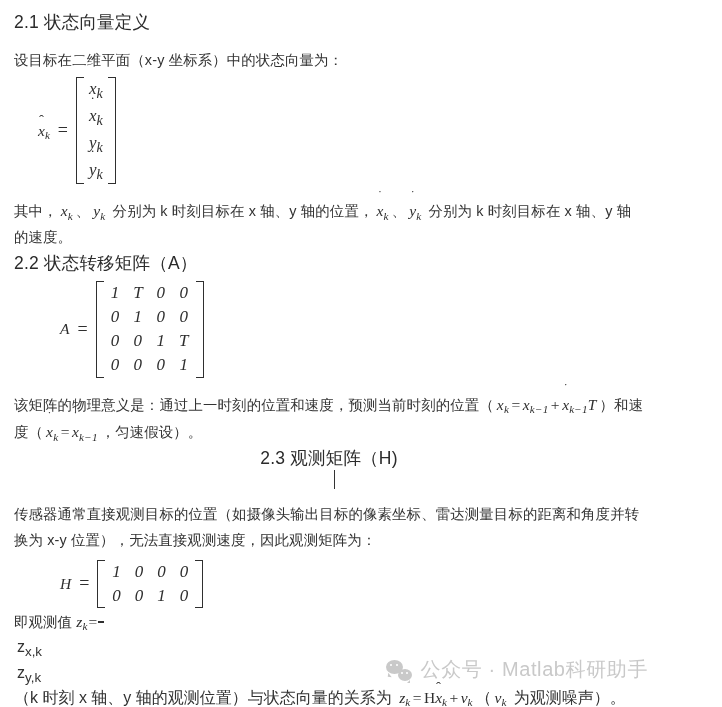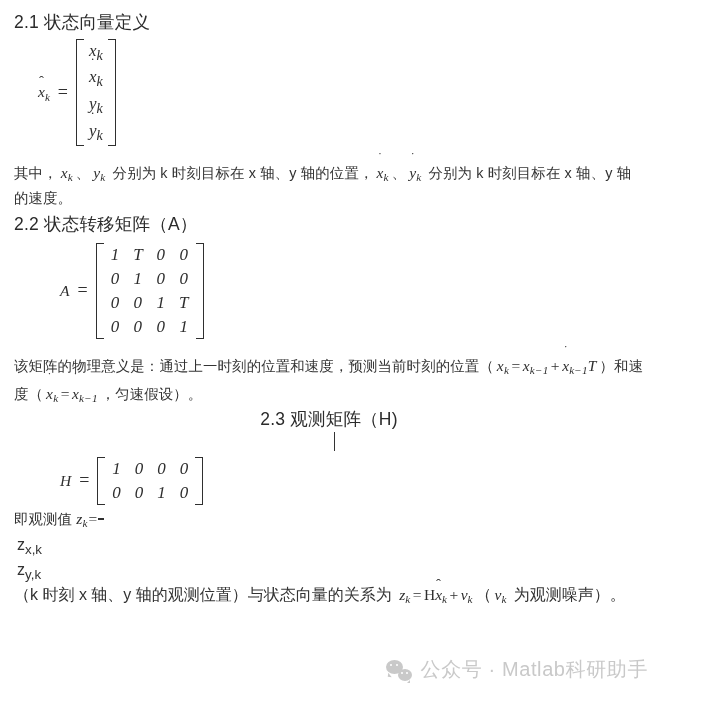--- a/index.html
+++ b/index.html
@@ -228,20 +228,21 @@
 <body>
 
 <div class="page">
   <div class="content">
 
     
     <h2 class="sec h-sp-1">
       <span>2.1 状态向量定义</span>
     </h2>
 
+    <p class="para">设目标在二维平面（x-y 坐标系）中的状态向量为：</p>
 
     <div class="mathblock mb-1">
       <span class="lhs m">
         <span class="acc hat"><span class="bar">ˆ</span><span>x</span></span><sub>k</sub>
       </span>
       <span class="eq">=</span>
       <span class="bracket colvec">
         <span class="bk l"></span>
         <table>
           <tbody>
@@ -309,20 +310,21 @@
     </div>
 
     <p class="para"><span>该矩阵的物理意义是：通过上一时刻的位置和速度，预测当前时刻的位置（</span><span class="m mspace"><span>x</span><sub>k</sub><span class="op">=</span><span>x</span><sub>k−1</sub><span class="op">+</span><span class="acc"><span class="bar">˙</span><span>x</span></span><sub>k−1</sub><span>T</span></span><span>）和速度（</span><span class="m mspace"><span class="acc"><span class="bar">˙</span><span>x</span></span><sub>k</sub><span class="op">=</span><span class="acc"><span class="bar">˙</span><span>x</span></span><sub>k−1</sub></span><span>，匀速假设）。</span></p>
 
     
     <h2 class="sec h-sp-3">
       <span>2.3 观测矩阵（H)</span>
       <span class="caret"></span>
     </h2>
 
+    <p class="para">传感器通常直接观测目标的位置（如摄像头输出目标的像素坐标、雷达测量目标的距离和角度并转换为 x-y 位置），无法直接观测速度，因此观测矩阵为：</p>
 
     <div class="mathblock mb-3">
       <span class="lhs m">H</span>
       <span class="eq">=</span>
       <span class="bracket">
         <span class="bk l"></span>
         <table>
           <tbody>
               <tr>
             <td><span>1</span></td>

